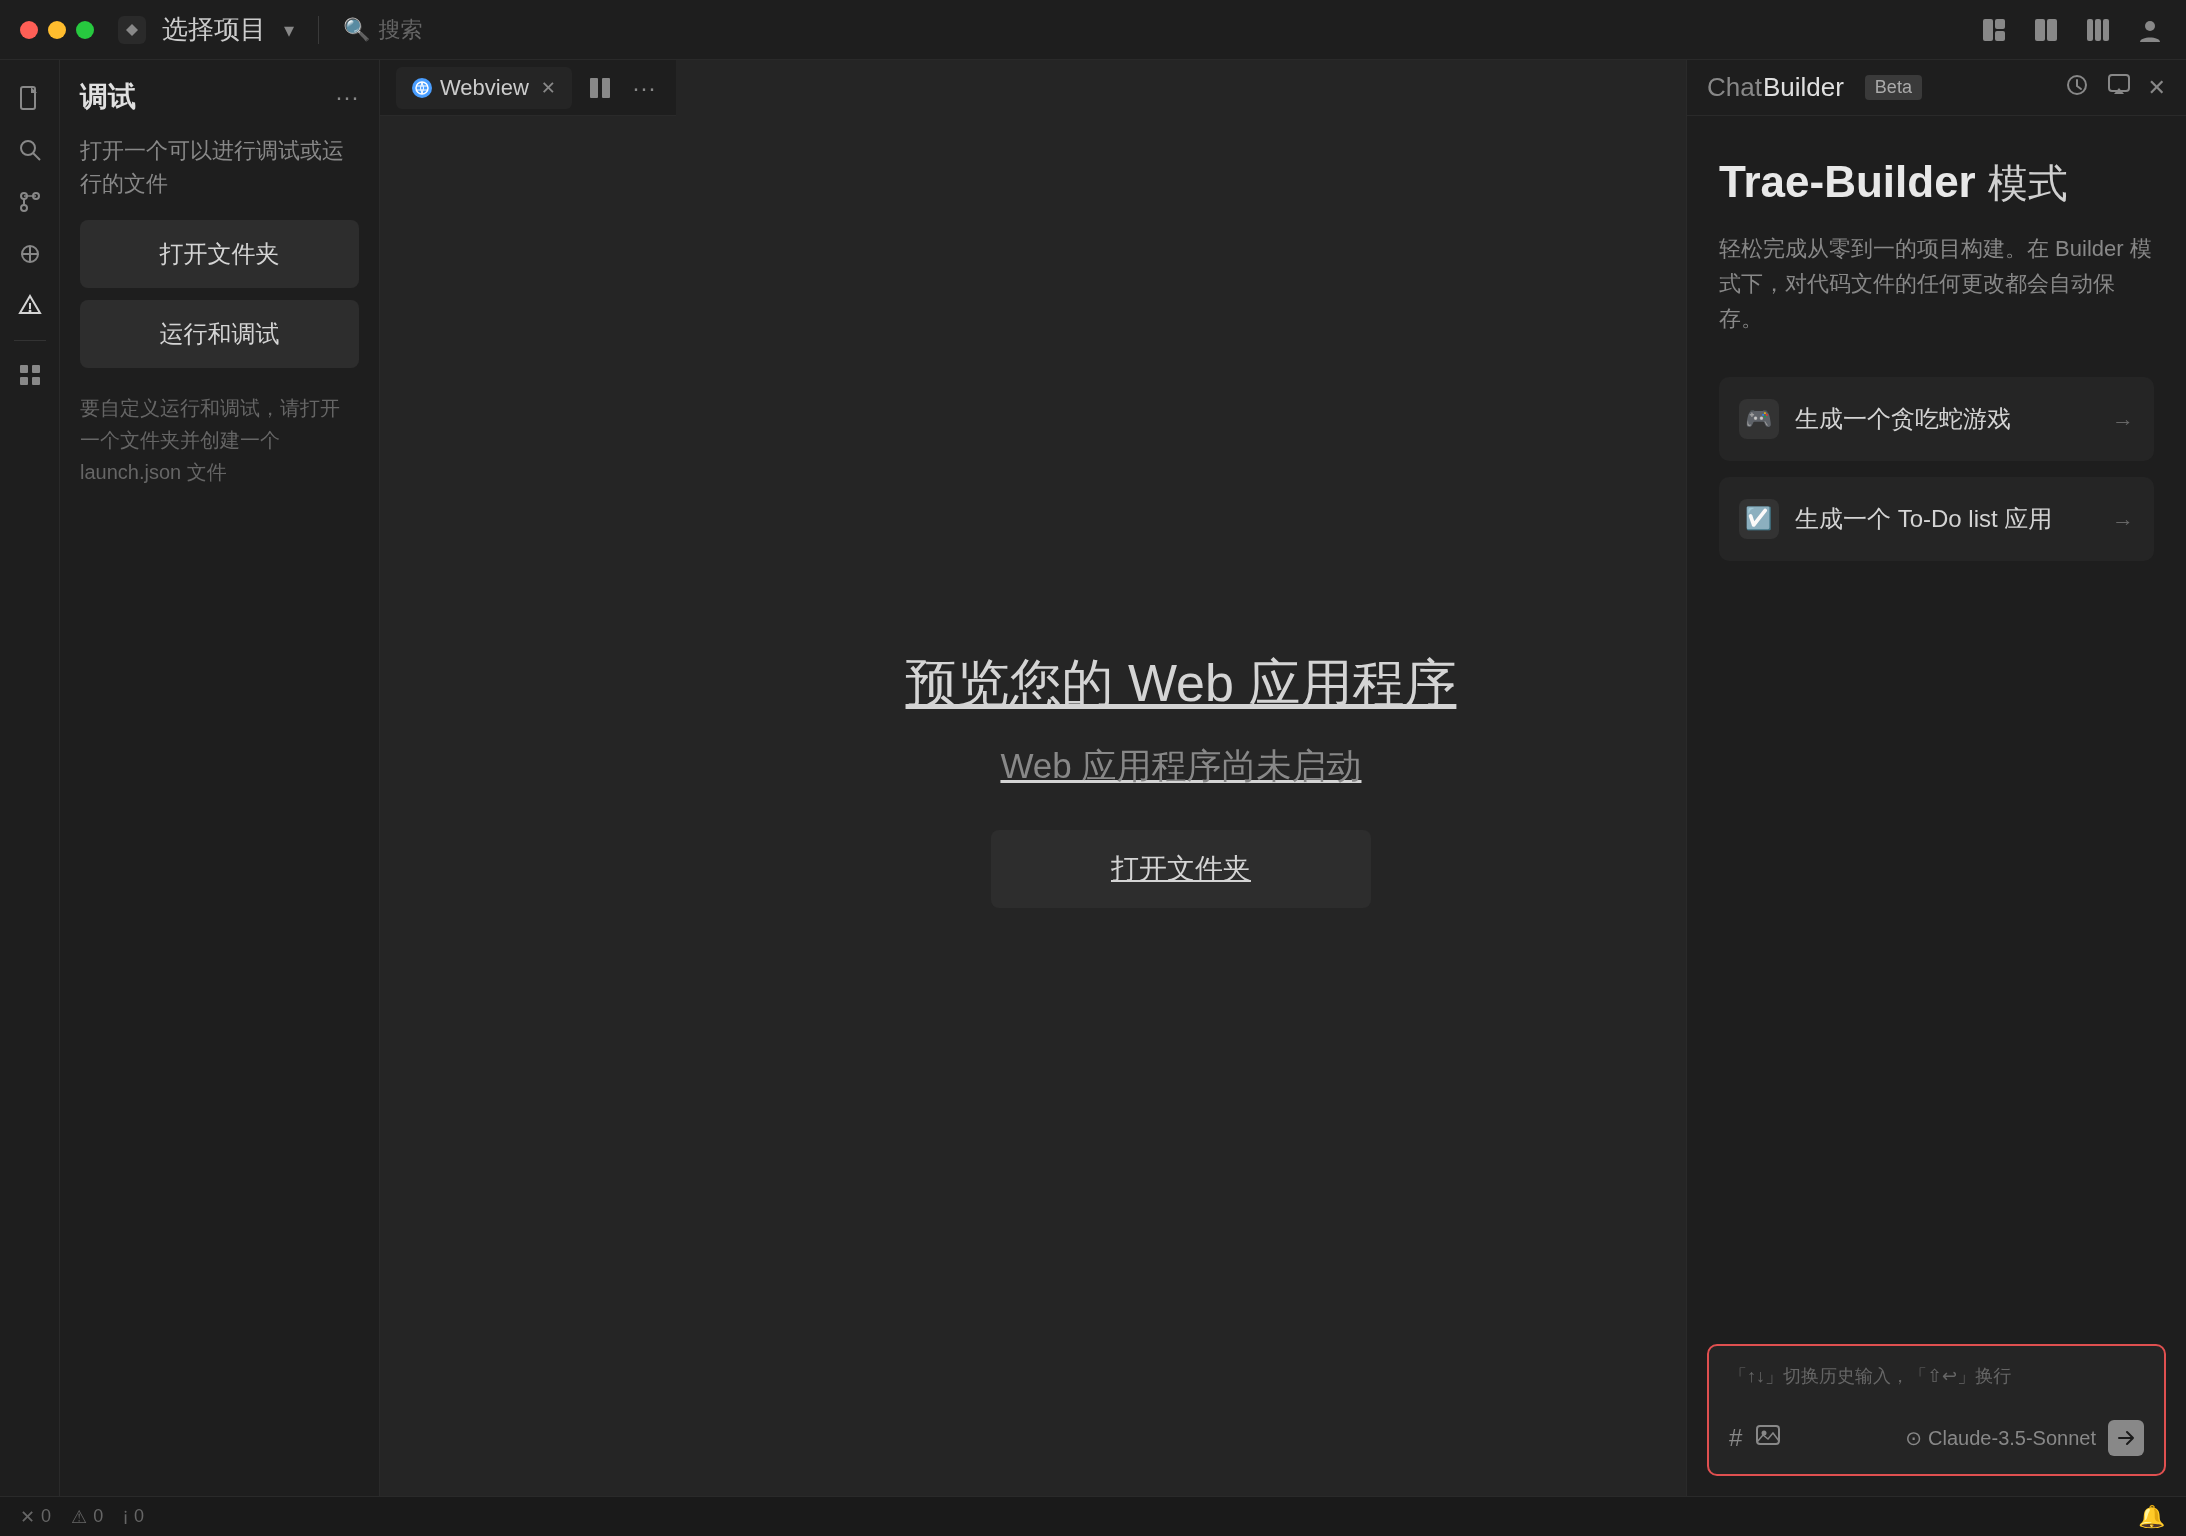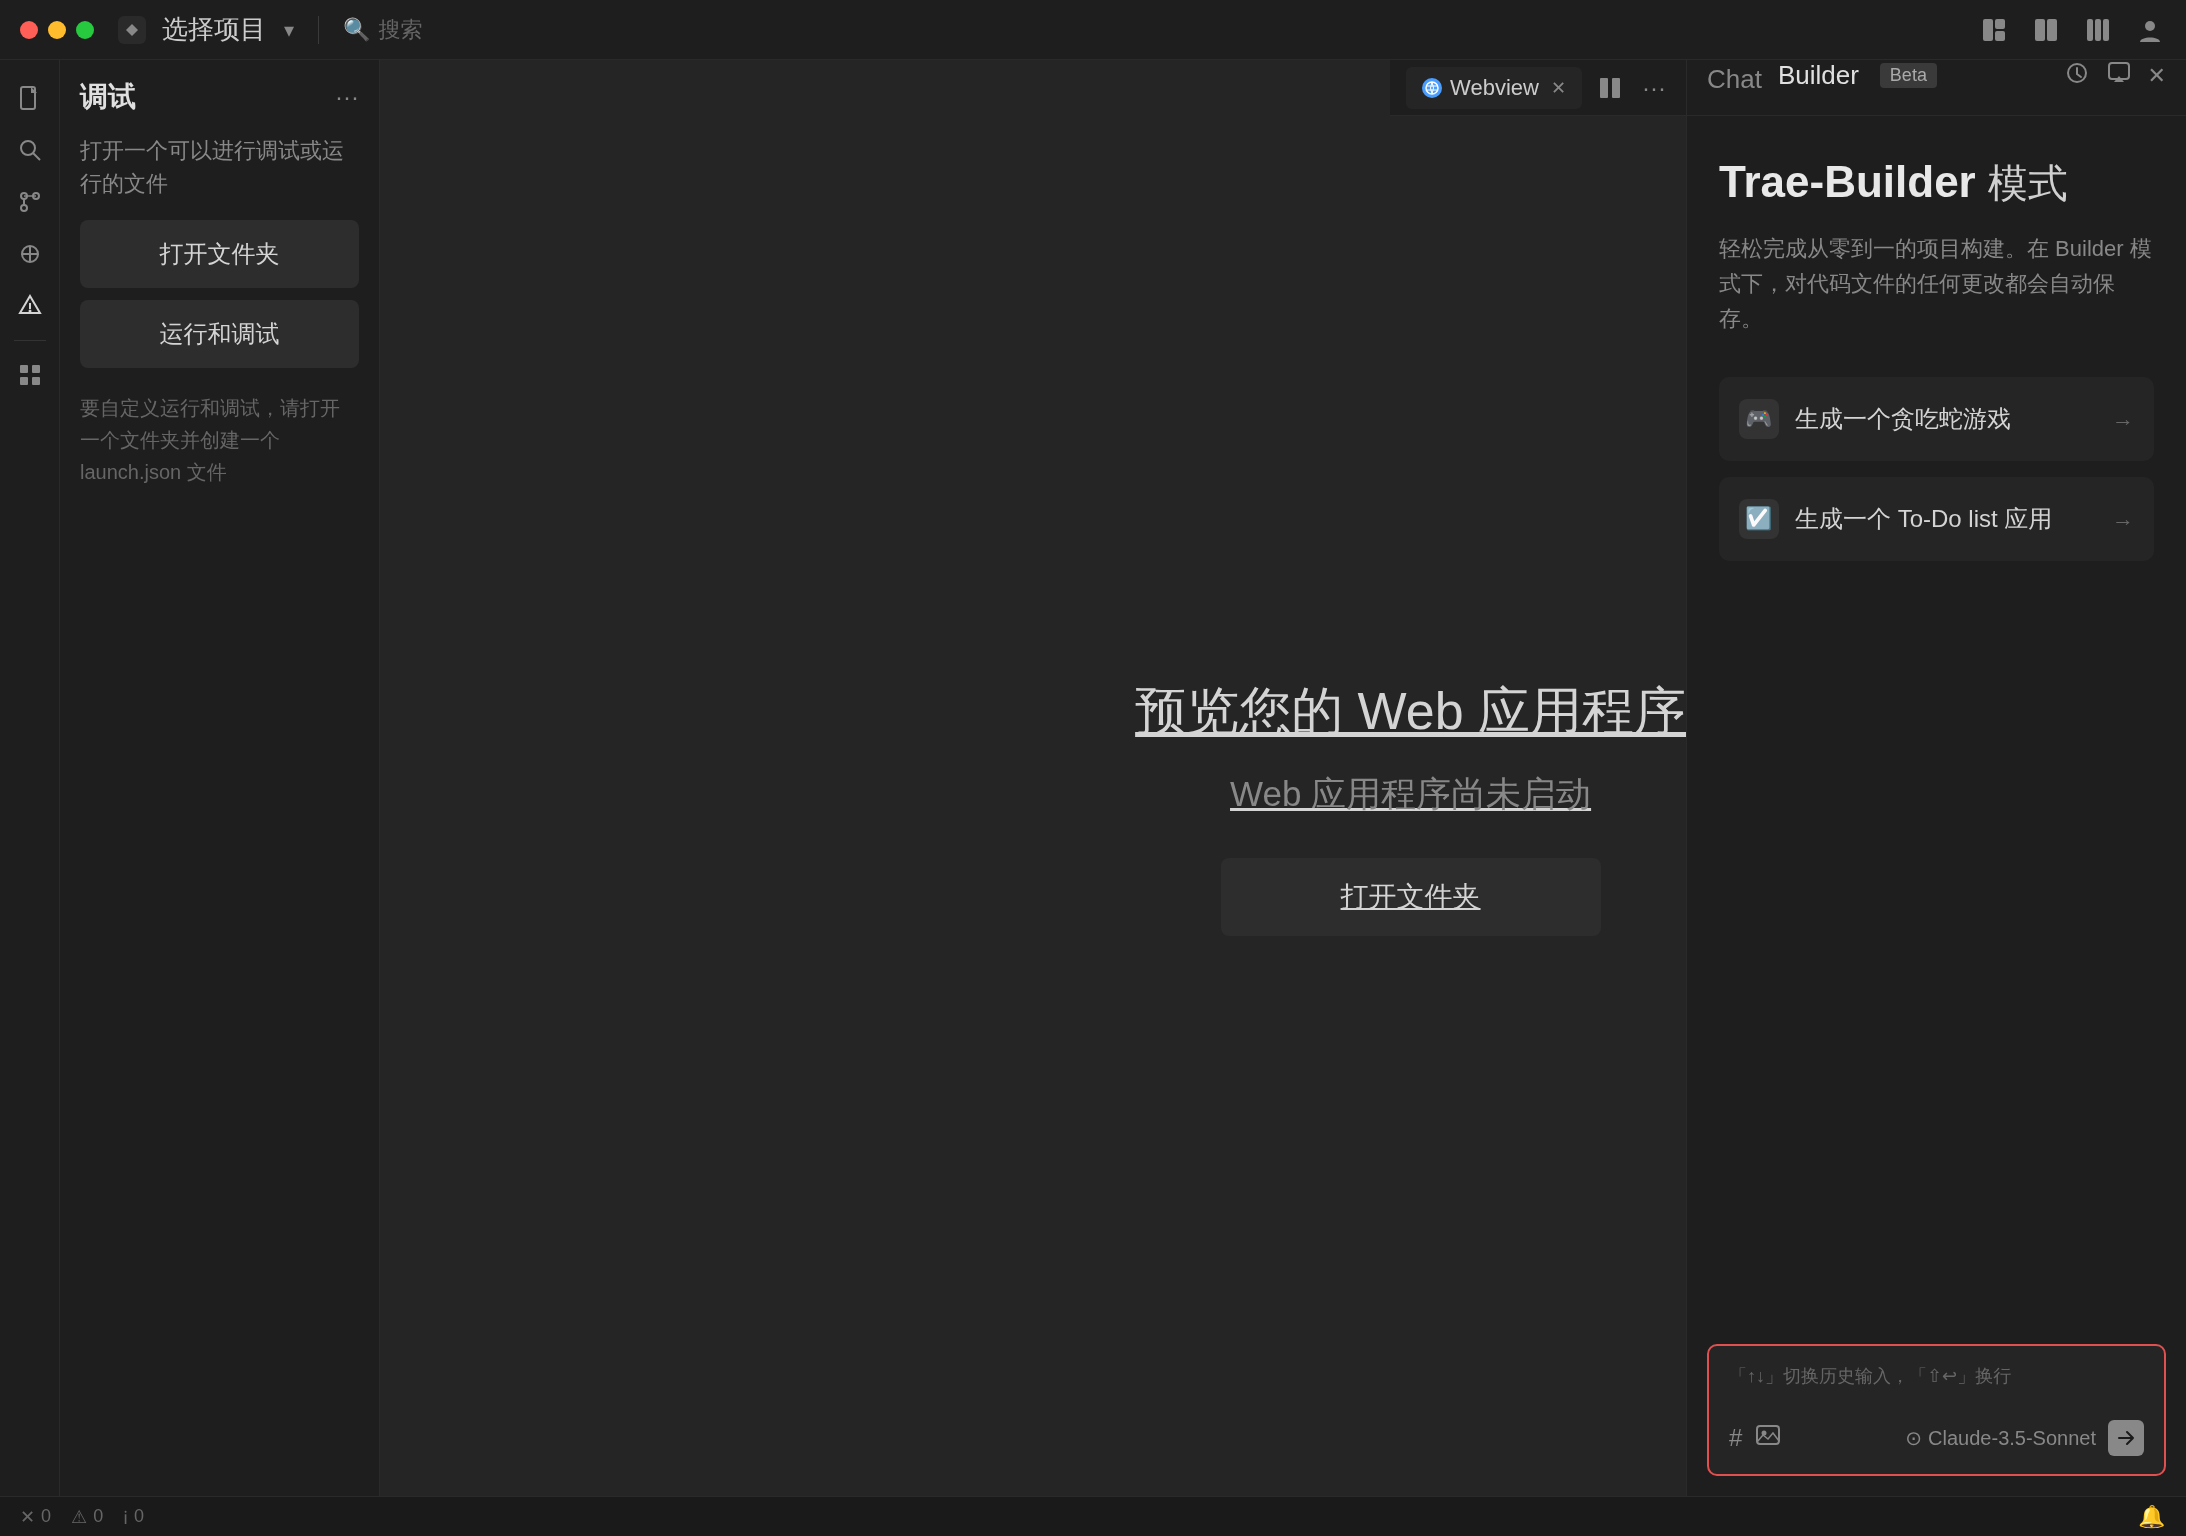--- a/index.html
+++ b/index.html
@@ -176,22 +176,21 @@
       font-size: 20px;
       color: #666;
       line-height: 1.6;
     }
 
     
     .center-panel {
       flex: 1;
       background: #252525;
       display: flex;
-      flex-direction: column;
-      align-items: flex-end;
+      flex-direction: row;
     }
     .center-panel-header {
       height: 56px;
       background: #1e1e1e;
       display: flex;
       align-items: center;
       padding: 0 16px;
       gap: 12px;
       border-bottom: 1px solid #2a2a2a;
     }
@@ -263,23 +262,23 @@
       width: 500px;
       background: #1e1e1e;
       border-left: 1px solid #2a2a2a;
       display: flex;
       flex-direction: column;
       flex-shrink: 0;
     }
     .right-panel-header {
       height: 56px;
       display: flex;
-      align-items: flex-start;
+      align-items: center;
       padding: 0 20px;
-      gap: 16px;
+      gap: 1px;
       border-bottom: 1px solid #2a2a2a;
     }
     .chat-tab {
       font-size: 26px;
       color: #888;
       cursor: pointer;
       padding: 4px 0;
     }
     .builder-tab {
       display: flex;

